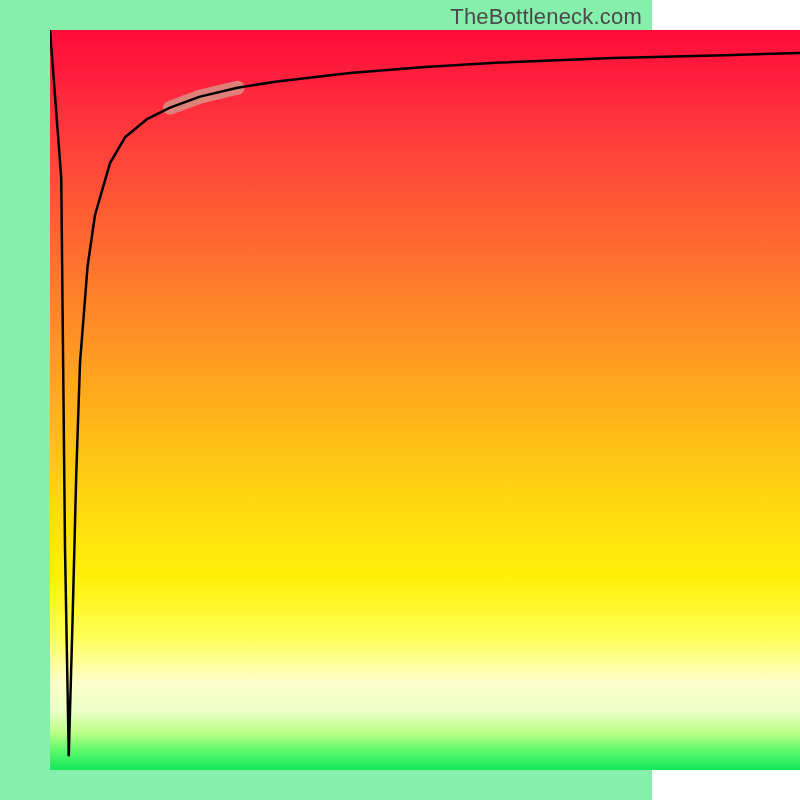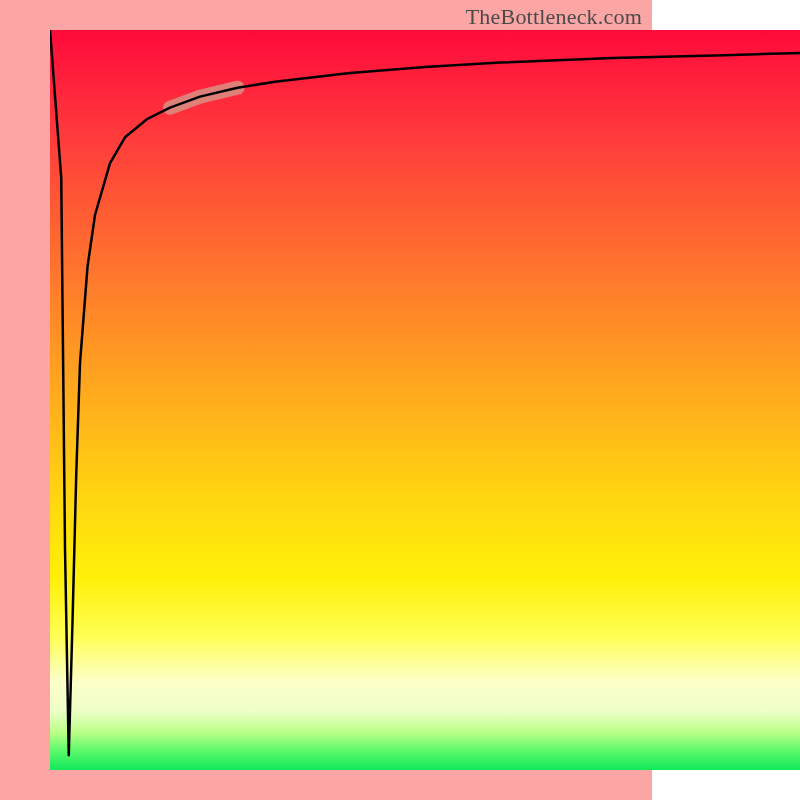--- a/index.html
+++ b/index.html
@@ -6,23 +6,22 @@
   body {
     width: 800px;
     height: 800px;
     overflow: hidden;
     font-family: Arial, Helvetica, sans-serif;
     background: #fff;
   }
   .outer {
     width: 652px;
     height: 800px;
-    background: #fca5a5;
+    background: #86efac;
     position: relative;
-    font-family: Liberation Serif, serif;
   }
   .watermark {
     position: absolute;
     top: 4px;
     right: 10px;
     color: #4a4a4a;
     font-size: 22px;
     font-weight: 500;
     letter-spacing: 0.2px;
     z-index: 3;

